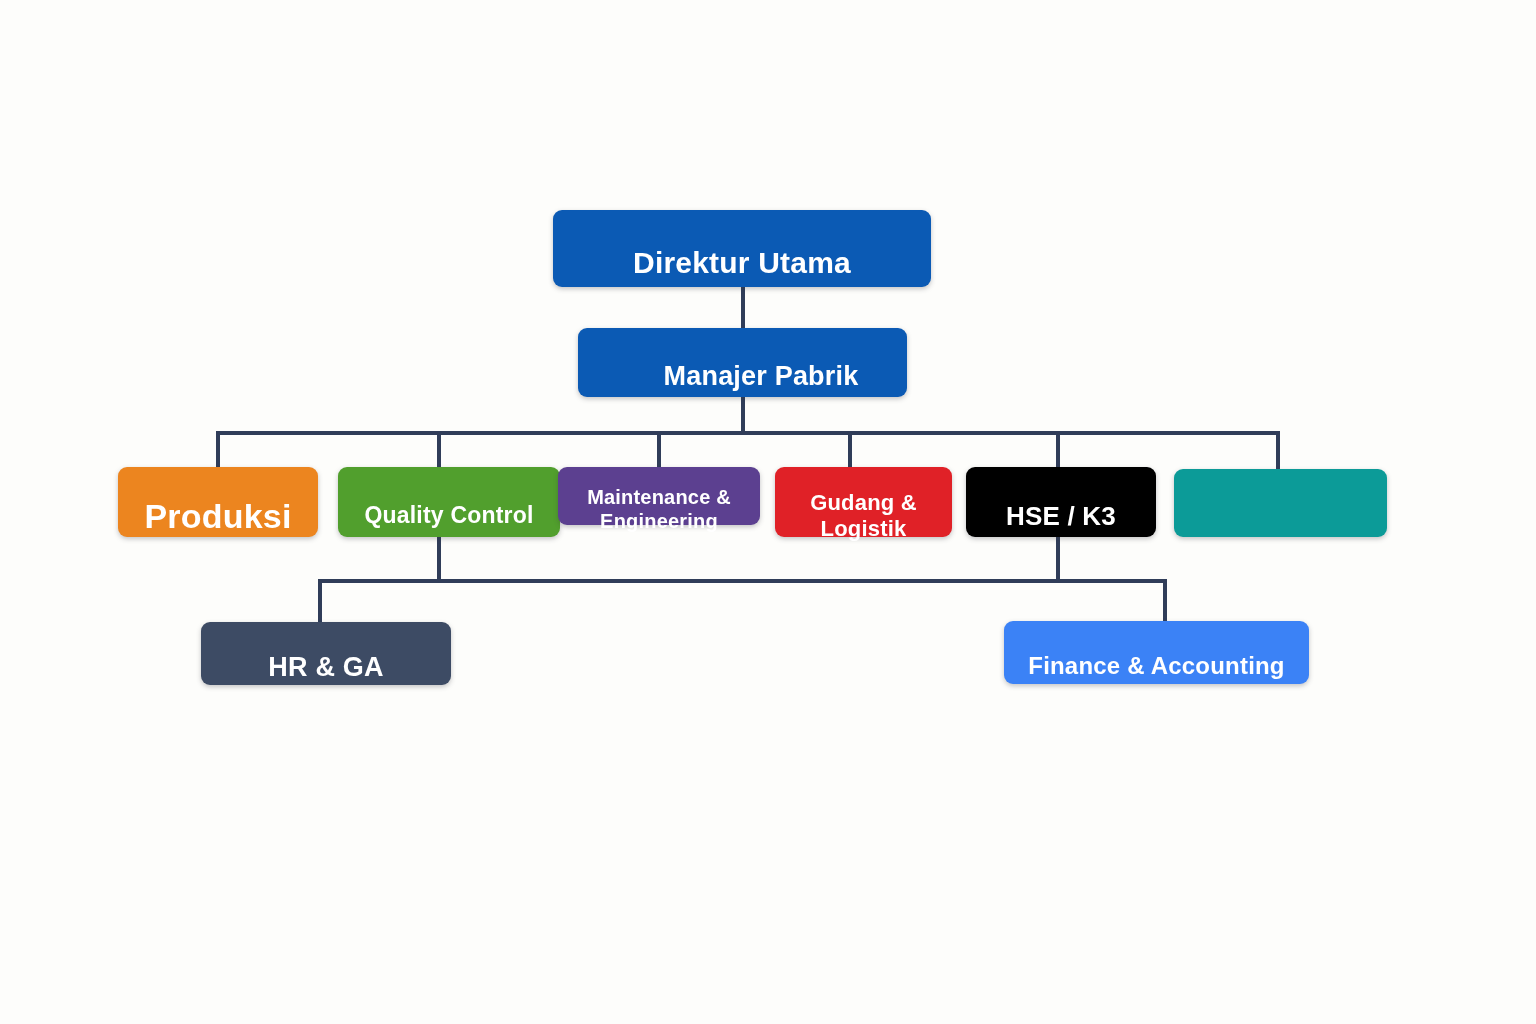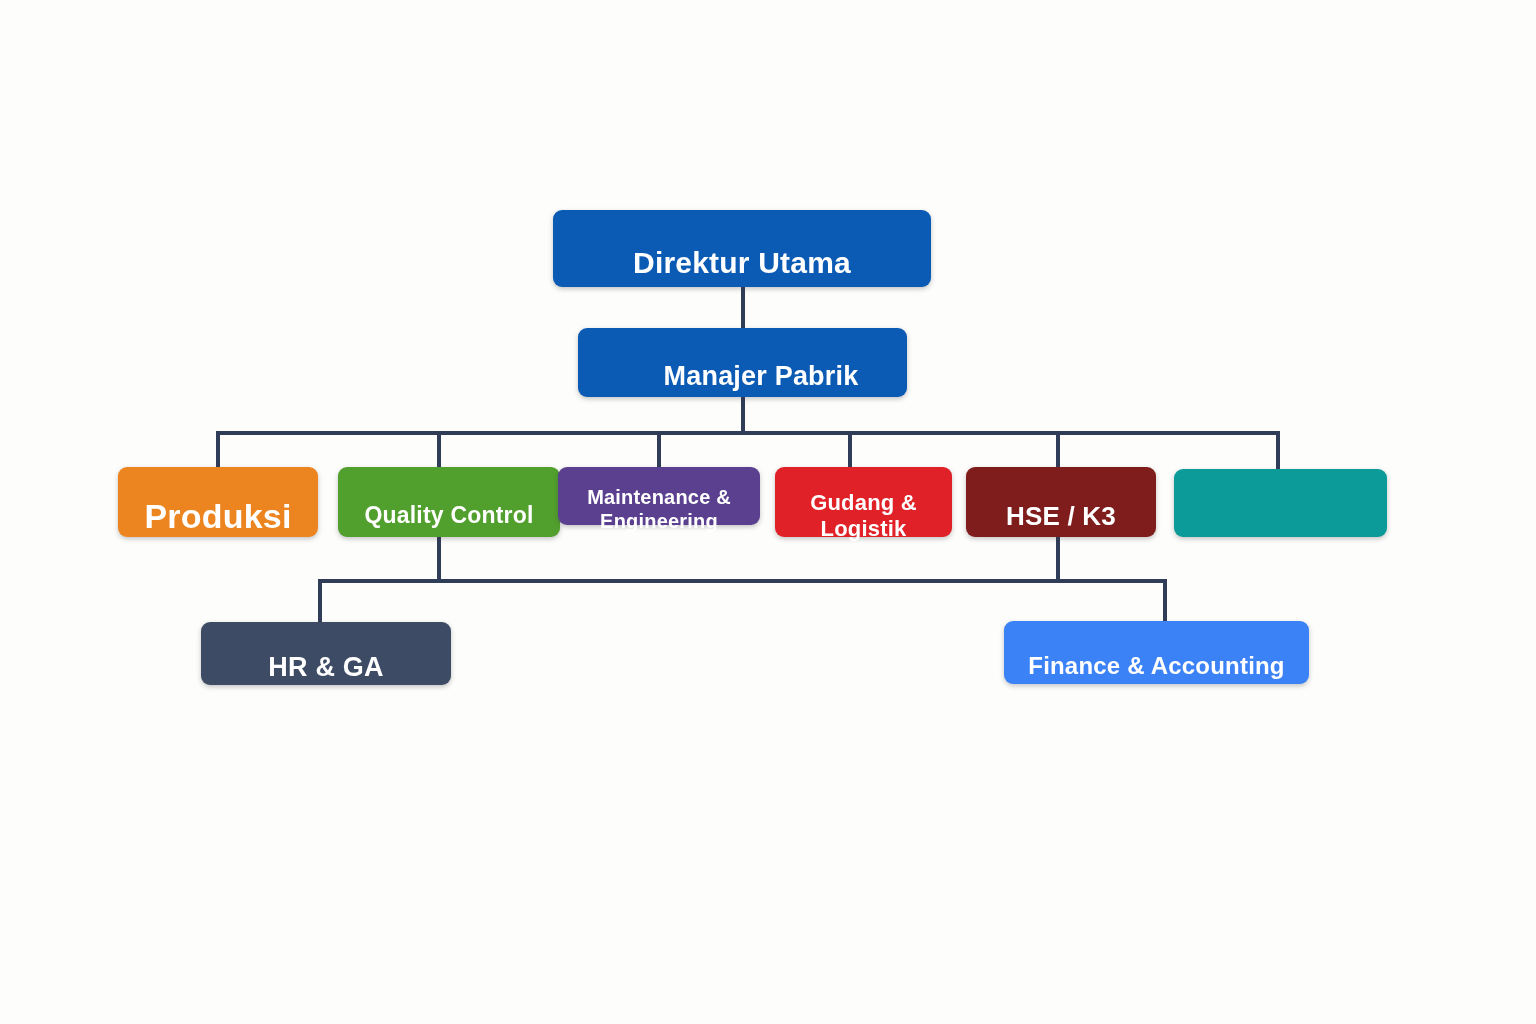--- a/index.html
+++ b/index.html
@@ -86,21 +86,21 @@
   </div>
   <div class="node n-qc" style="background: rgb(81, 159, 45);">
     <span class="label">Quality Control</span>
   </div>
   <div class="node n-me" style="background: rgb(92, 64, 144);">
     <span class="label">Maintenance &amp; Engineering</span>
   </div>
   <div class="node n-gudang" style="background: rgb(224, 33, 39);">
     <span class="label">Gudang &amp; Logistik</span>
   </div>
-  <div class="node n-hse" style="background: #7f1d1d;">
+  <div class="node n-hse" style="background: #000000;">
     <span class="label">HSE / K3</span>
   </div>
   <div class="node n-teal" style="background: rgb(12, 155, 152);">
     <span class="label"></span>
   </div>
 
   <div class="node n-hrga" style="background: rgb(61, 75, 100);">
     <span class="label">HR &amp; GA</span>
   </div>
   <div class="node n-finance" style="background: #3b82f6;">

